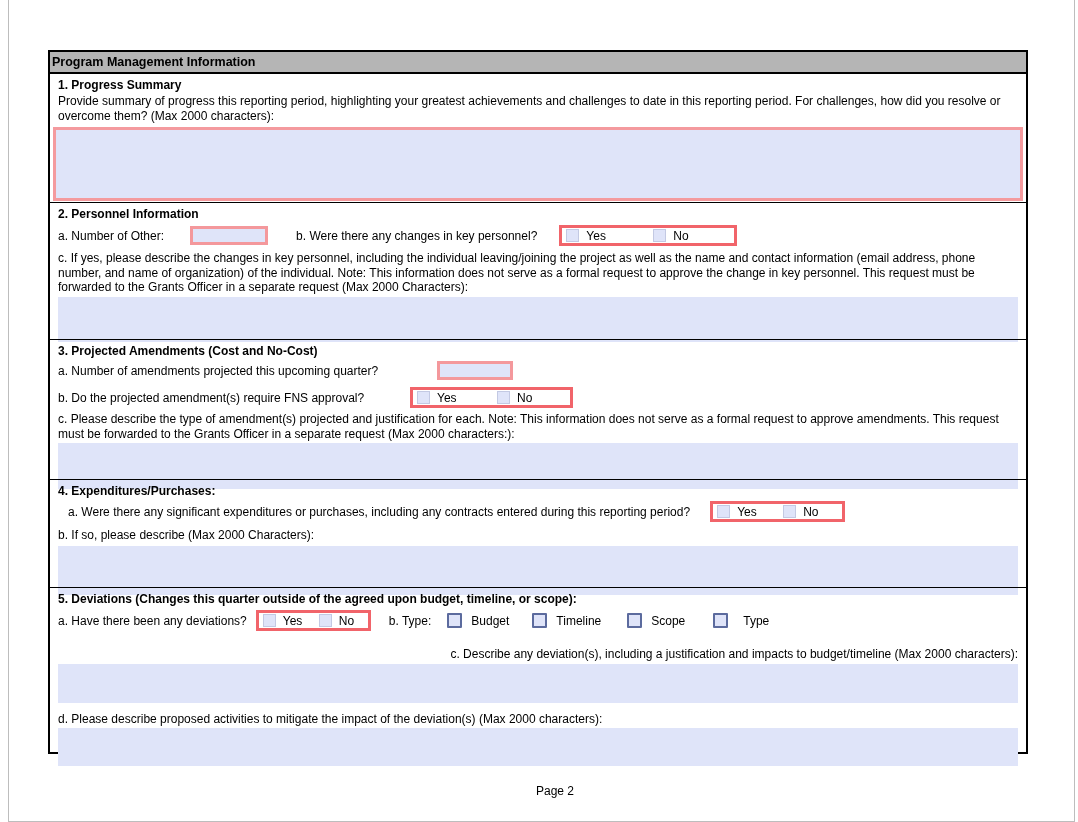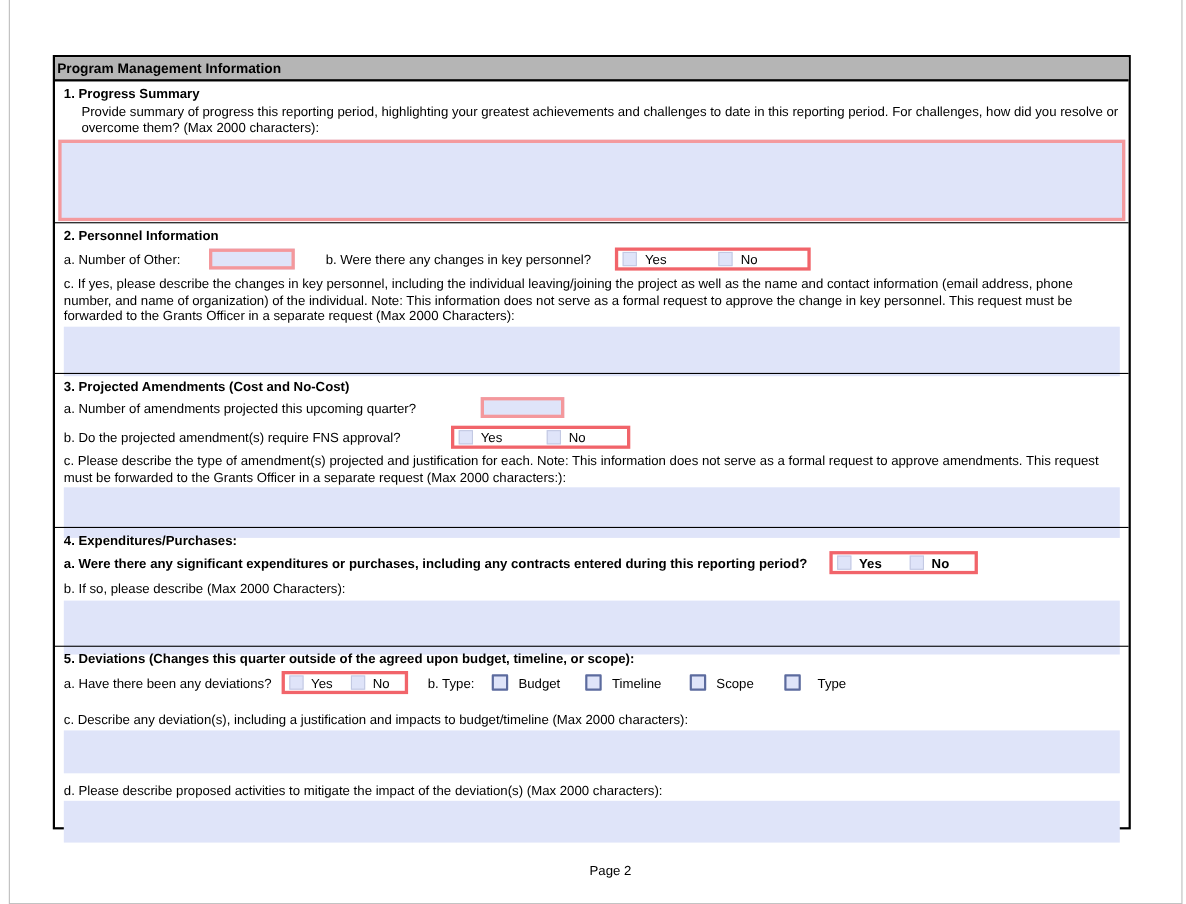--- a/index.html
+++ b/index.html
@@ -70,21 +70,21 @@
 <body>
 
 <div class="page-edge"></div>
 
 <div class="form-table">
 
   <div class="title-bar">Program Management Information</div>
 
   <div class="section s1">
     <div class="sec-heading">1. Progress Summary</div>
-    <div class="desc" style="white-space:normal;margin-left:16px;">Provide summary of progress this reporting period, highlighting your greatest achievements and challenges to date in this reporting period. For challenges, how did you resolve or overcome them? (Max 2000 characters):</div>
+    <div class="desc" style="white-space:normal;">Provide summary of progress this reporting period, highlighting your greatest achievements and challenges to date in this reporting period. For challenges, how did you resolve or overcome them? (Max 2000 characters):</div>
     <div class="ta required ta-s1"></div>
   </div>
 
   <div class="section s2">
     <div class="sec-heading">2. Personnel Information</div>
     <div class="row" style="margin:4px 0 5px 0;">
       <span>a. Number of Other:</span>
       <div class="input-box" style="width:72px; margin-left:26px;"></div>
       <span style="margin-left:28px;">b. Were there any changes in key personnel?</span>
       <div class="yn-group" style="margin-left:22px;">
@@ -120,21 +120,21 @@
           <span>No</span>
         </div>
       </div>
     </div>
     <div class="desc" style="white-space:normal; margin-bottom:2px;">c. Please describe the type of amendment(s) projected and justification for each. Note: This information does not serve as a formal request to approve amendments. This request must be forwarded to the Grants Officer in a separate request (Max 2000 characters:):</div>
     <div class="ta ta-plain ta-s3"></div>
   </div>
 
   <div class="section s4">
     <div class="sec-heading">4. Expenditures/Purchases:</div>
-    <div class="row" style="margin:3px 0 6px 0;font-weight:bold;">
+    <div class="row" style="margin:3px 0 6px 10px;">
       <span>a. Were there any significant expenditures or purchases, including any contracts entered during this reporting period?</span>
       <div class="yn-group" style="margin-left:20px;">
         <div class="yn-option" style="width:66px;">
           <span class="yn-box"></span>
           <span>Yes</span>
         </div>
         <div class="yn-option" style="width:63px;">
           <span class="yn-box"></span>
           <span>No</span>
         </div>
@@ -169,21 +169,21 @@
       </div>
       <div class="type-item" style="margin-left:26px;">
         <span class="type-cb"></span>
         <span>Scope</span>
       </div>
       <div class="type-item" style="margin-left:28px; gap:15px;">
         <span class="type-cb"></span>
         <span>Type</span>
       </div>
     </div>
-    <div class="desc" style="margin:16px 0 2px 0;">c. Describe any deviation(s), including a justification and impacts to budget/timeline (Max 2000 characters):</div>
+    <div class="desc" style="margin:16px 0 2px 0;text-align:right;">c. Describe any deviation(s), including a justification and impacts to budget/timeline (Max 2000 characters):</div>
     <div class="ta ta-plain ta-s5c"></div>
     <div class="desc" style="margin:9px 0 2px 0;">d. Please describe proposed activities to mitigate the impact of the deviation(s) (Max 2000 characters):</div>
     <div class="ta ta-plain ta-s5d"></div>
   </div>
 
 </div>
 
 <div class="footer">Page 2</div>
 
 </body></html>

